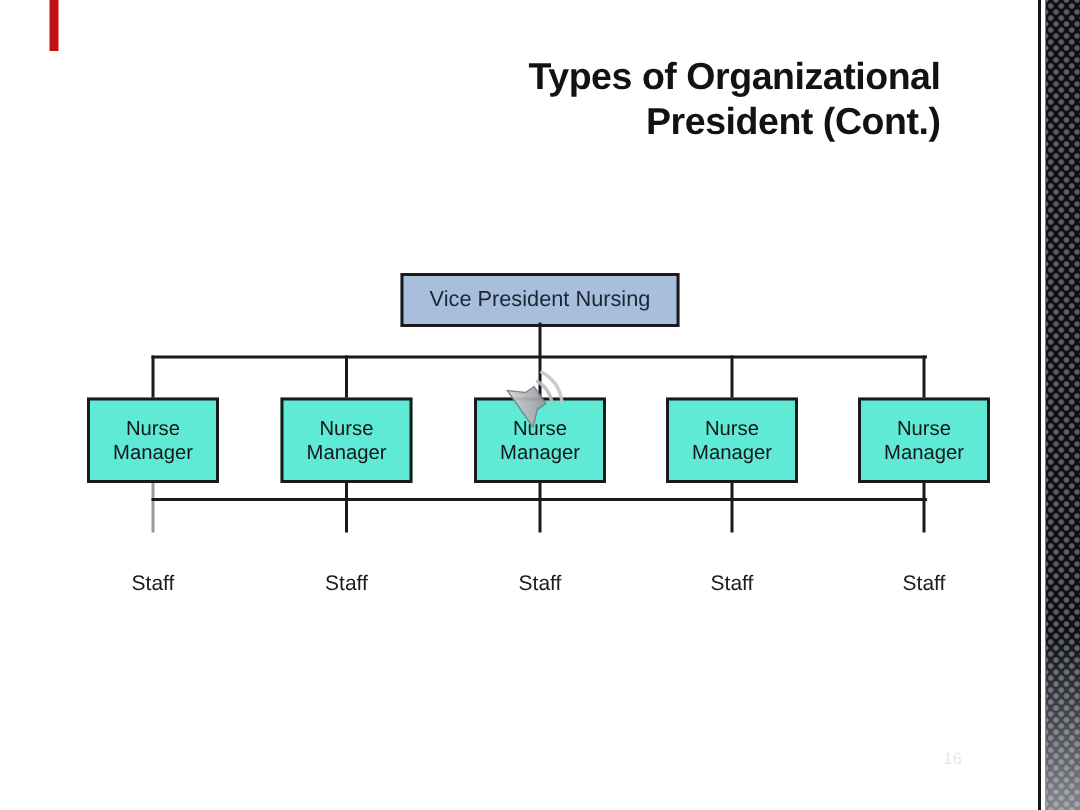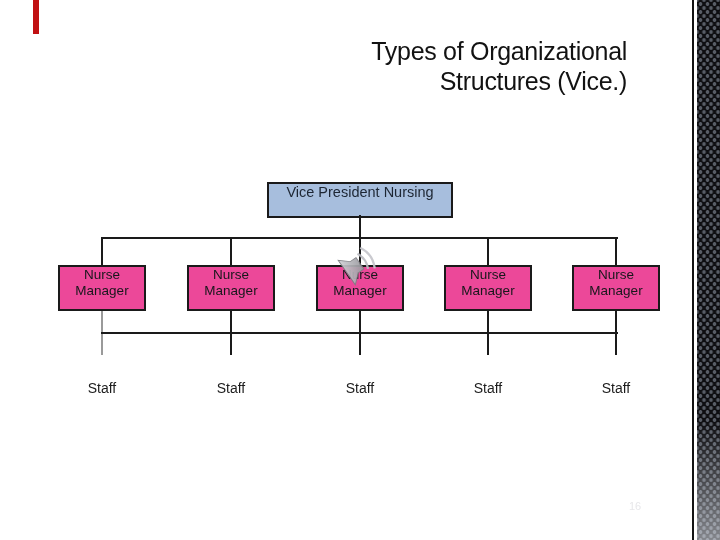--- a/index.html
+++ b/index.html
@@ -3,36 +3,36 @@
 <meta charset="utf-8">
 <style>
   html,body{margin:0;padding:0;background:#fff;}
   #slide{
     position:relative;width:720px;height:540px;background:#ffffff;
     overflow:hidden;font-family:"Liberation Sans",sans-serif;
   }
   
   .title{
     position:absolute;top:36px;right:93px;width:430px;
-    text-align:right;font-weight:normal;font-size:25px;line-height:30px;
+    text-align:right;font-weight:bold;font-size:25px;line-height:30px;
     color:#121212;letter-spacing:-0.3px;
   }
   
   .box{
     position:absolute;border:2px solid #1a1a1a;box-sizing:border-box;
-    display:flex;flex-direction:column;align-items:center;
+    display:flex;flex-direction:column;align-items:center;justify-content:center;
     text-align:center;
   }
   .vpbox{
     left:267px;top:182px;width:186px;height:36px;
     background:#a7bedd;font-size:14.5px;color:#1d2633;
   }
   .mbox{
-    top:265px;width:88px;height:46px;
-    background:#ec4899;font-size:13.5px;line-height:16px;color:#17171b;
+    top:265px;width:88px;height:57px;
+    background:#5eead4;font-size:13.5px;line-height:16px;color:#17171b;
   }
   
   .line{position:absolute;background:#1a1a1a;}
   .line.grey{background:#9a9a9a;}
   
   .staff{
     position:absolute;top:380px;width:80px;text-align:center;
     font-size:14px;color:#1c1c1c;
   }
   
@@ -56,21 +56,21 @@
 </style>
 </head>
 <body>
 
 <div id="slide">
 
   <div class="redbar"></div>
 
   <div class="title">
     <div>Types of Organizational</div>
-    <div>Structures (Vice.)</div>
+    <div>President (Cont.)</div>
   </div>
 
   <div class="box vpbox">
     <div>Vice President Nursing</div>
   </div>
 
   <div class="line" style="left:359px;top:215px;width:2px;height:52px;"></div>
   <div class="line" style="left:101px;top:237px;width:517px;height:2px;"></div>
   <div class="line" style="left:101px;top:237px;width:2px;height:30px;"></div>
   <div class="line" style="left:230px;top:237px;width:2px;height:30px;"></div>

